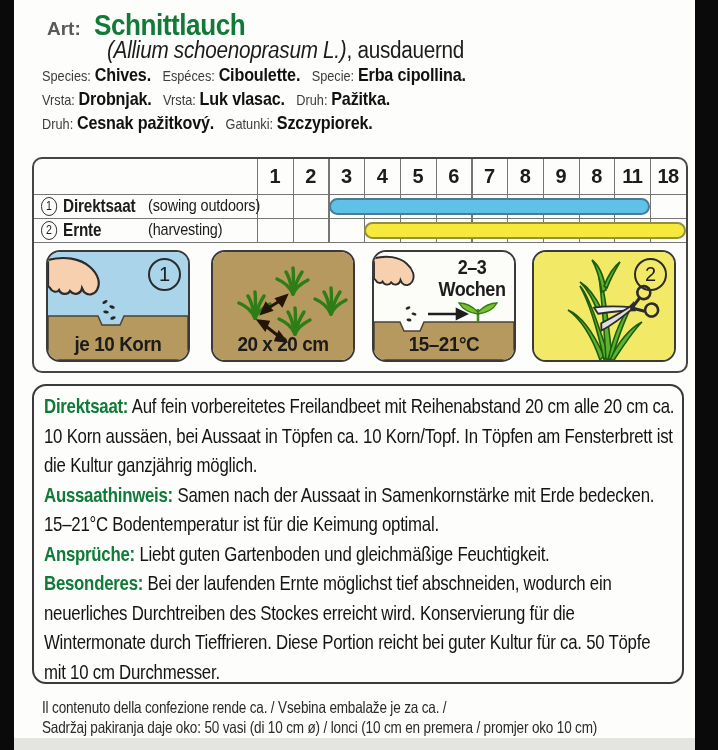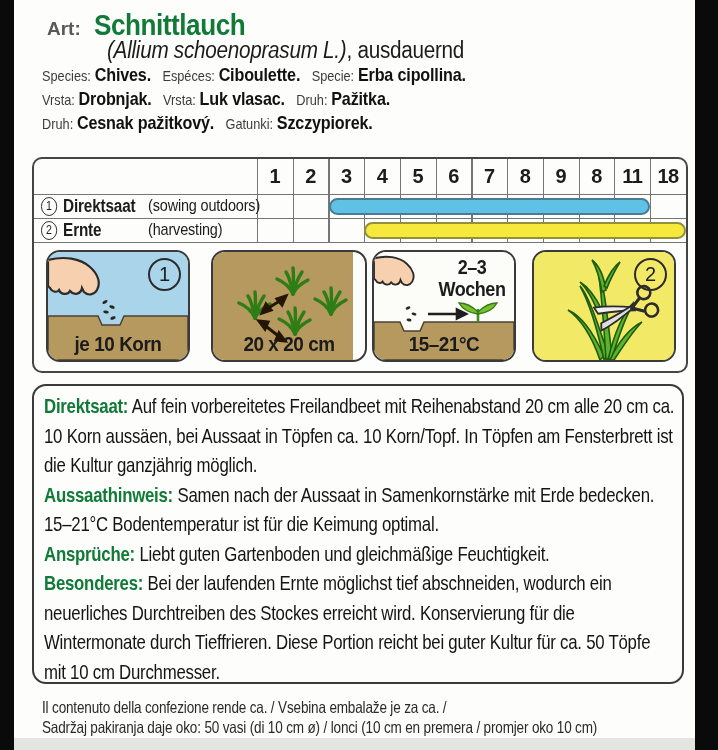--- a/index.html
+++ b/index.html
@@ -44,21 +44,21 @@
   .row-name{font-size:18px;font-weight:bold;width:100px;letter-spacing:-.2px;}
   .row-sub{font-size:17px;letter-spacing:-.2px;}
   .bar{position:absolute;height:13px;border:2px solid;border-radius:9px;z-index:2;}
   .bar1{top:39px;}
   .bar2{top:63px;}
 
   
   .picto{position:absolute;top:91px;width:140px;height:108px;border:2px solid #3a3a3a;
          border-radius:14px;overflow:hidden;}
   .picto svg{position:absolute;left:0;top:0;}
-  .p1{left:12px;} .p2{left:177px;padding-left:12px;} .p3{left:338px;} .p4{left:498px;}
+  .p1{left:12px;} .p2{left:177px;} .p3{left:338px;} .p4{left:498px;}
   .badge{position:absolute;top:6px;right:7px;width:29px;height:29px;border:2px solid #2b2b2b;
          border-radius:50%;display:flex;align-items:center;justify-content:center;
          font-size:20px;z-index:3;}
   .caption{position:absolute;left:0;width:100%;text-align:center;font-weight:bold;
            font-size:21px;color:#1b1b1b;letter-spacing:-.5px;z-index:3;
            transform:scaleX(.9);transform-origin:50% 50%;}
   .cap-bottom{bottom:4px;}
   .dur{position:absolute;left:58px;top:4px;width:80px;text-align:center;font-weight:bold;
        font-size:20px;line-height:22px;letter-spacing:-.5px;z-index:3;
        transform:scaleX(.9);transform-origin:50% 0;}

